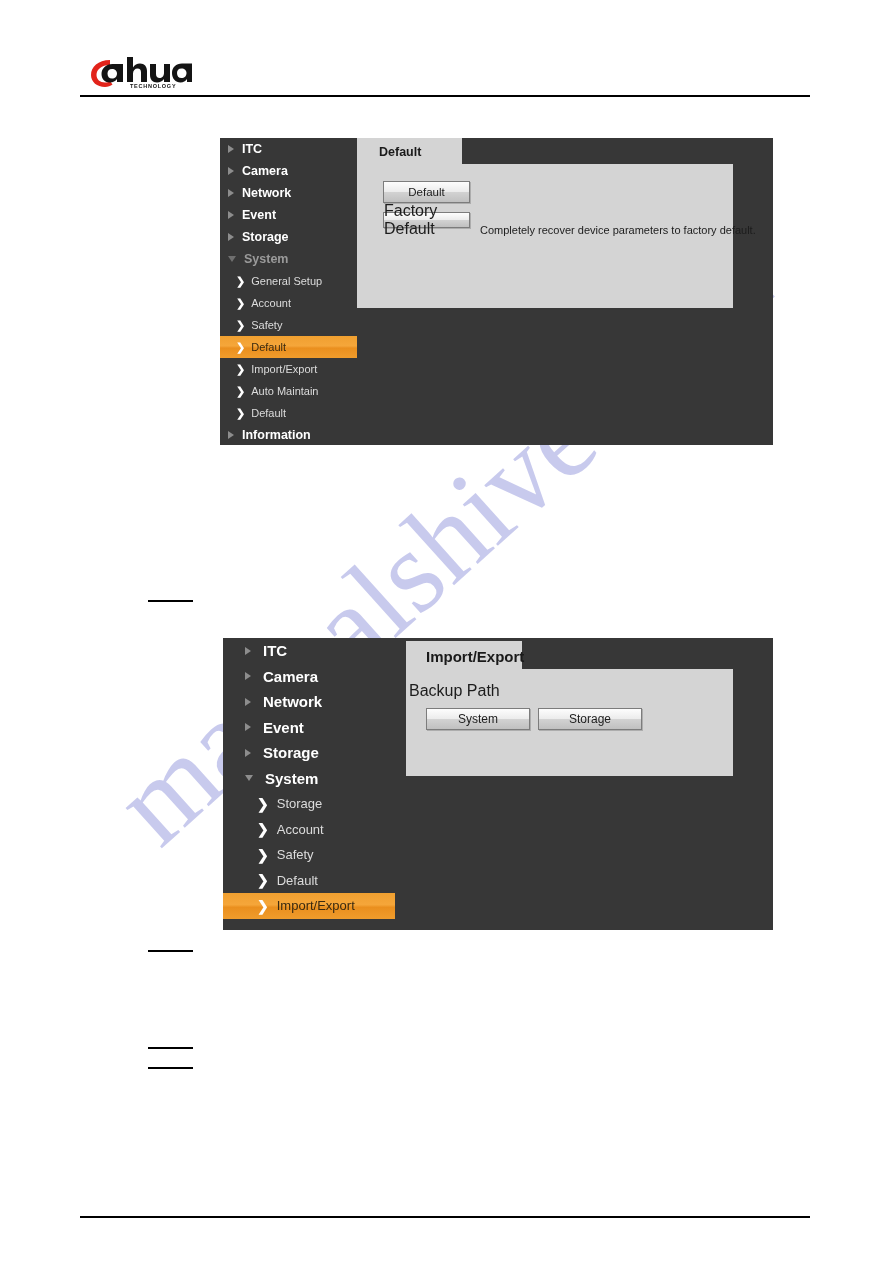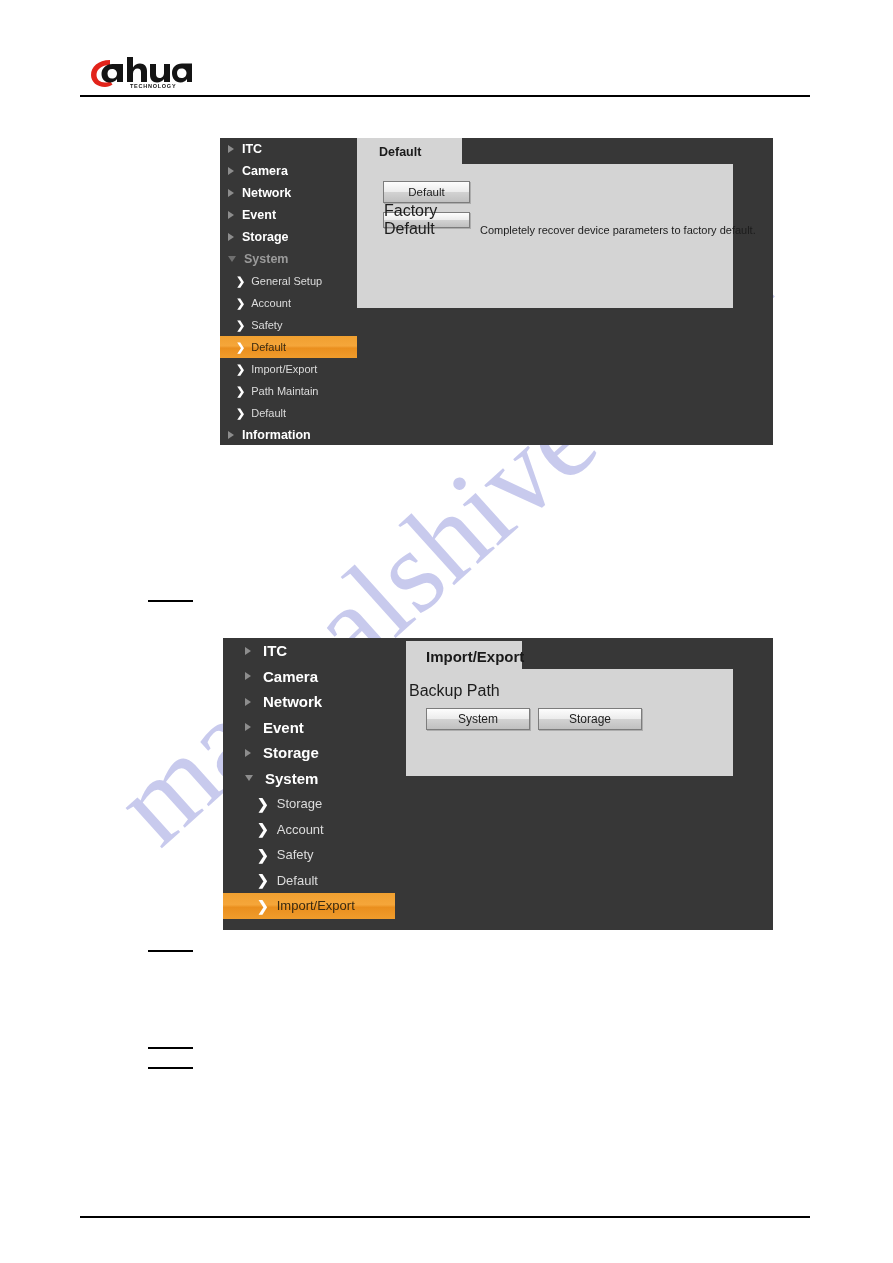--- a/index.html
+++ b/index.html
@@ -251,21 +251,21 @@
     <div class="nav-row sub active">
       <span class="nav-chevron">❯</span>
       <span class="nav-label">Default</span>
     </div>
     <div class="nav-row sub">
       <span class="nav-chevron">❯</span>
       <span class="nav-label">Import/Export</span>
     </div>
     <div class="nav-row sub">
       <span class="nav-chevron">❯</span>
-      <span class="nav-label">Path Maintain</span>
+      <span class="nav-label">Auto Maintain</span>
     </div>
     <div class="nav-row sub">
       <span class="nav-chevron">❯</span>
       <span class="nav-label">Default</span>
     </div>
     <div class="nav-row top">
       <span class="nav-arrow right"></span>
       <span class="nav-label">Information</span>
     </div>
   </div>

